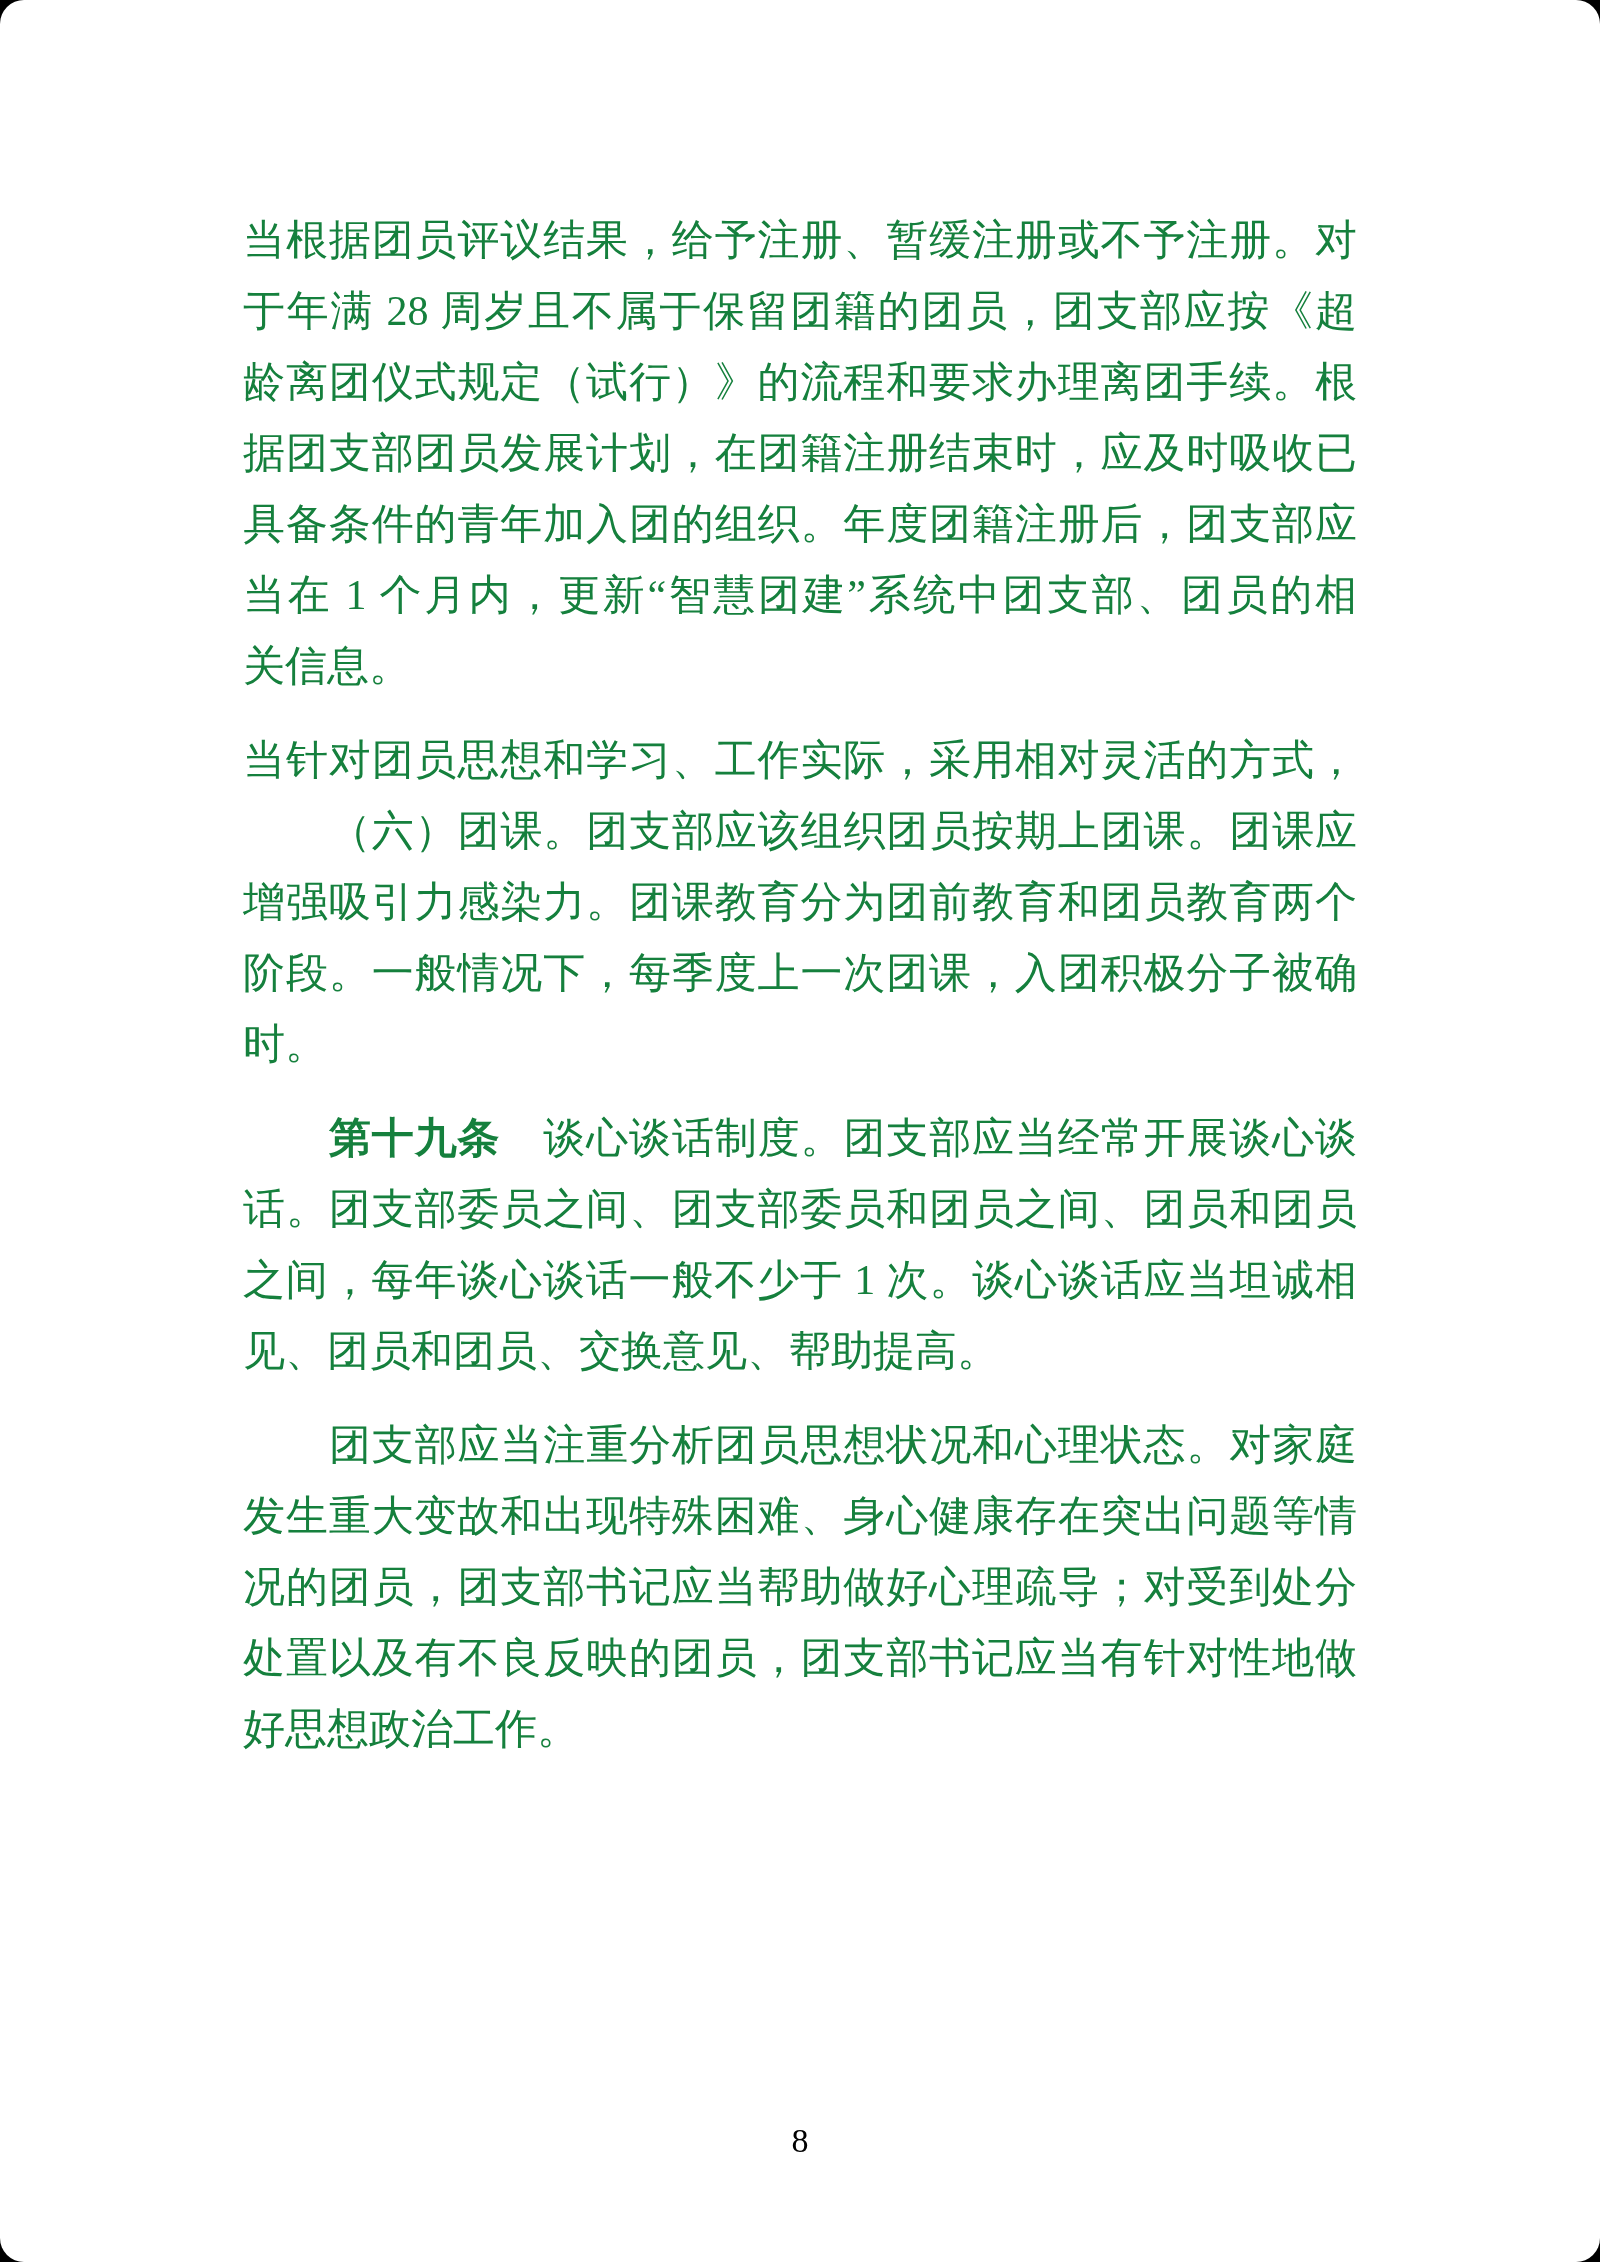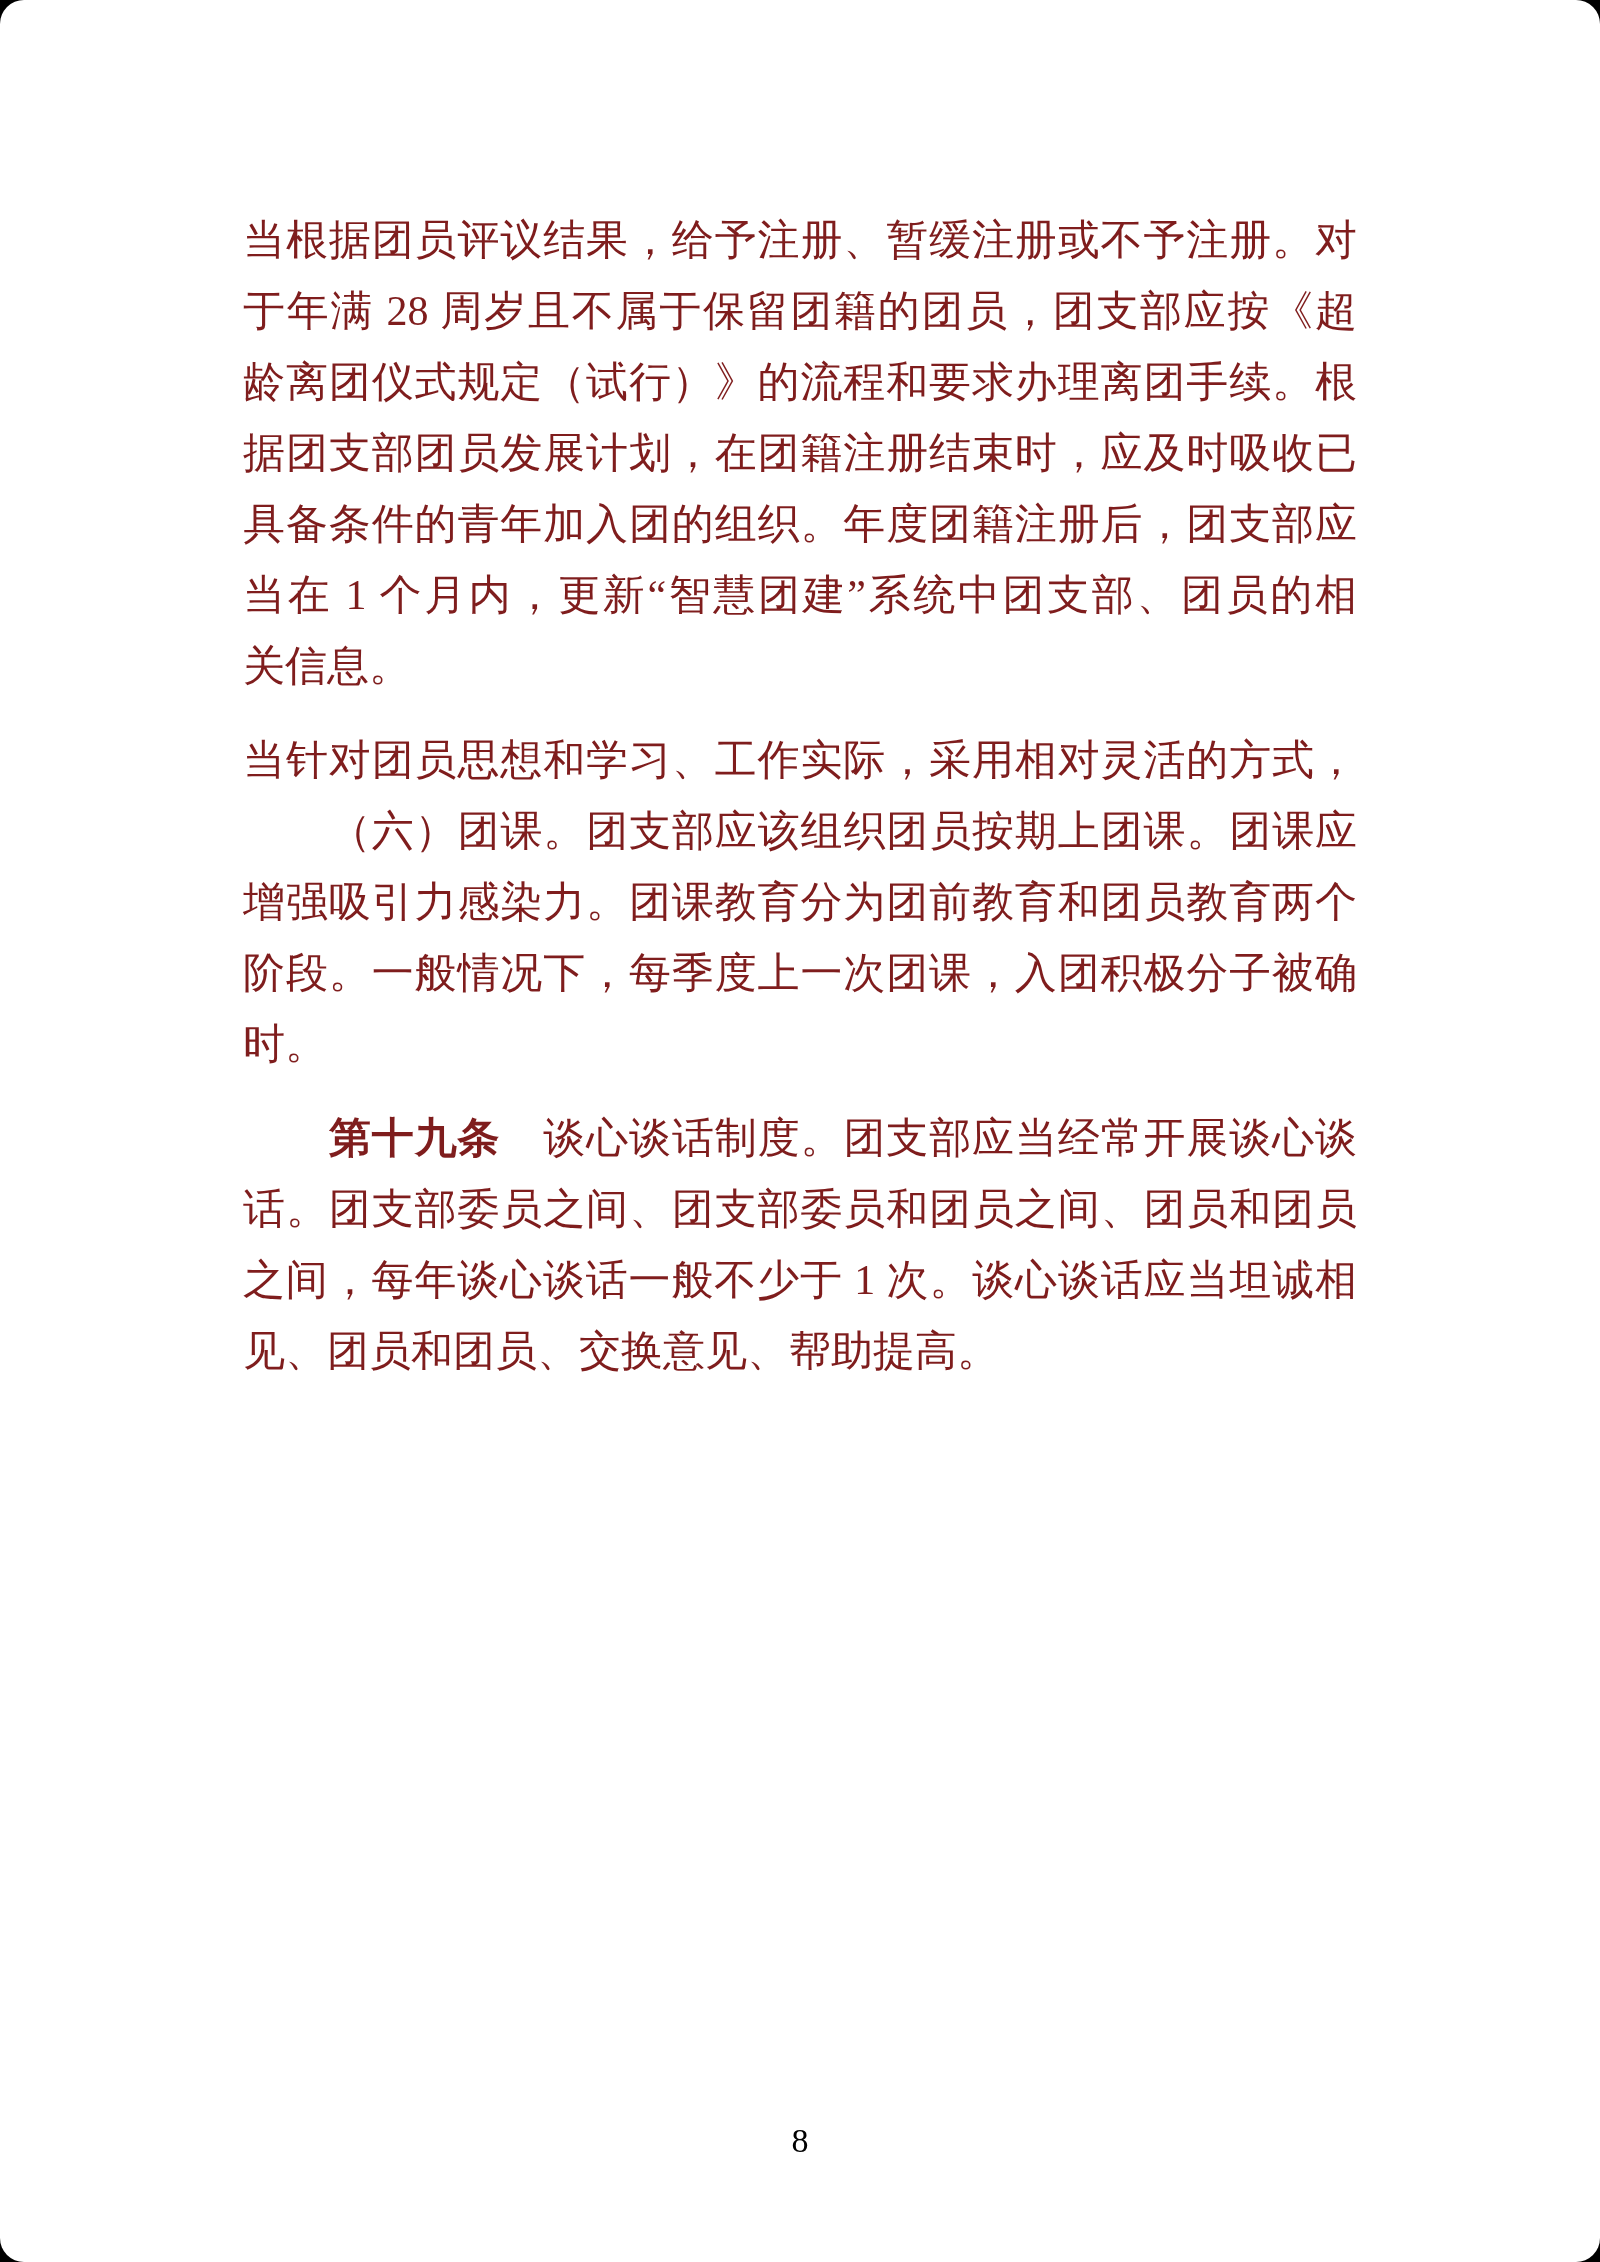--- a/index.html
+++ b/index.html
@@ -20,21 +20,21 @@
     width: 1600px;
     height: 2262px;
     background: #ffffff;
     border-radius: 24px;
   }
   .text-block {
     position: absolute;
     left: 243px;
     top: 205px;
     width: 1114px;
-    color: #7f1d1d;
+    color: #15803d;
     font-family: "Liberation Serif", "DejaVu Serif", serif;
     font-size: 42px;
   }
   .paragraph + .paragraph {
     margin-top: 23px;
   }
   .line {
     height: 71px;
     line-height: 71px;
     text-align: justify;
@@ -83,15 +83,22 @@
         <div class="line"><span class="seg">增强吸引力感染力。团课教育分为团前教育和团员教育两个</span></div>
         <div class="line"><span class="seg">阶段。一般情况下，每季度上一次团课，入团积极分子被确</span></div>
         <div class="line last"><span class="seg">时。</span></div>
       </div>
       <div class="paragraph">
         <div class="line first-indent"><span class="seg bold">第十九条</span><span class="seg">　谈心谈话制度。团支部应当经常开展谈心谈</span></div>
         <div class="line"><span class="seg">话。团支部委员之间、团支部委员和团员之间、团员和团员</span></div>
         <div class="line"><span class="seg">之间，每年谈心谈话一般不少于 1 次。谈心谈话应当坦诚相</span></div>
         <div class="line last"><span class="seg">见、团员和团员、交换意见、帮助提高。</span></div>
       </div>
+      <div class="paragraph">
+        <div class="line first-indent"><span class="seg">团支部应当注重分析团员思想状况和心理状态。对家庭</span></div>
+        <div class="line"><span class="seg">发生重大变故和出现特殊困难、身心健康存在突出问题等情</span></div>
+        <div class="line"><span class="seg">况的团员，团支部书记应当帮助做好心理疏导；对受到处分</span></div>
+        <div class="line"><span class="seg">处置以及有不良反映的团员，团支部书记应当有针对性地做</span></div>
+        <div class="line last"><span class="seg">好思想政治工作。</span></div>
+      </div>
     </div>
   <div class="page-number">8</div>
 </div>
 
 </body></html>

